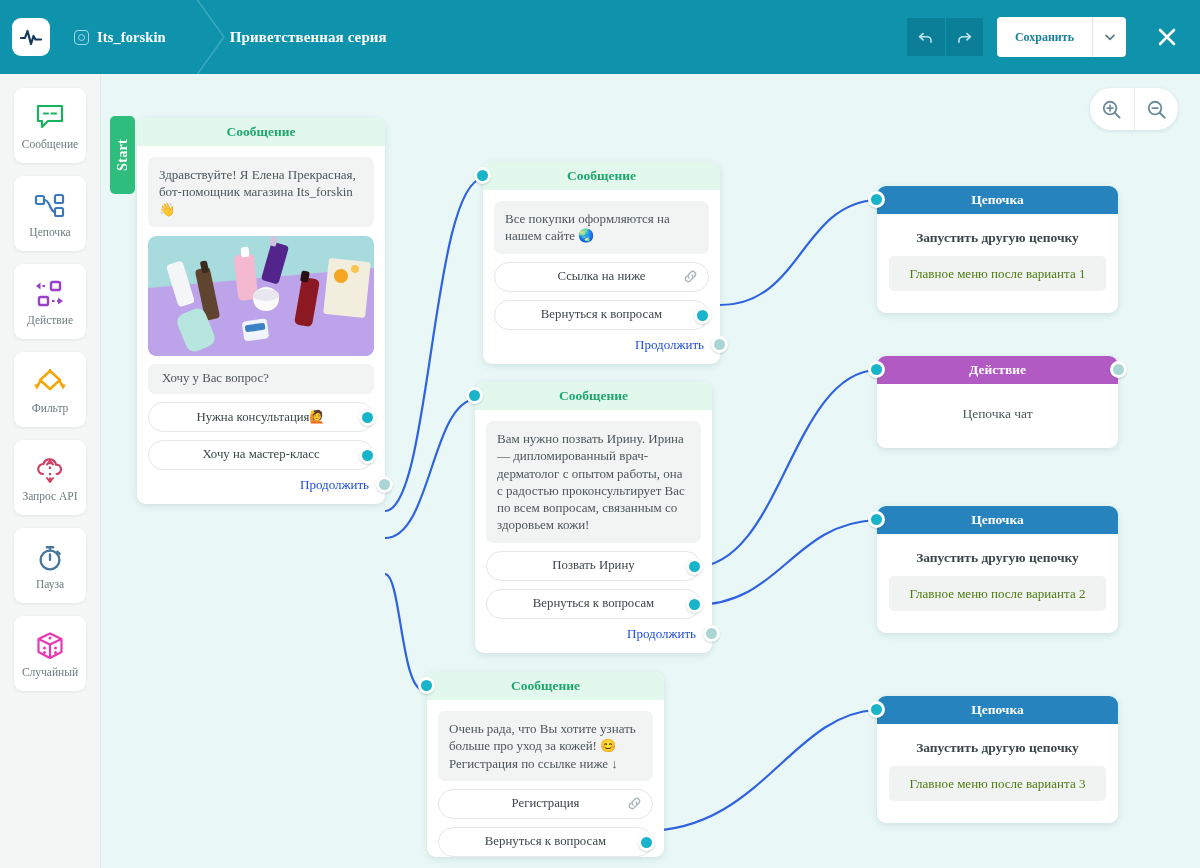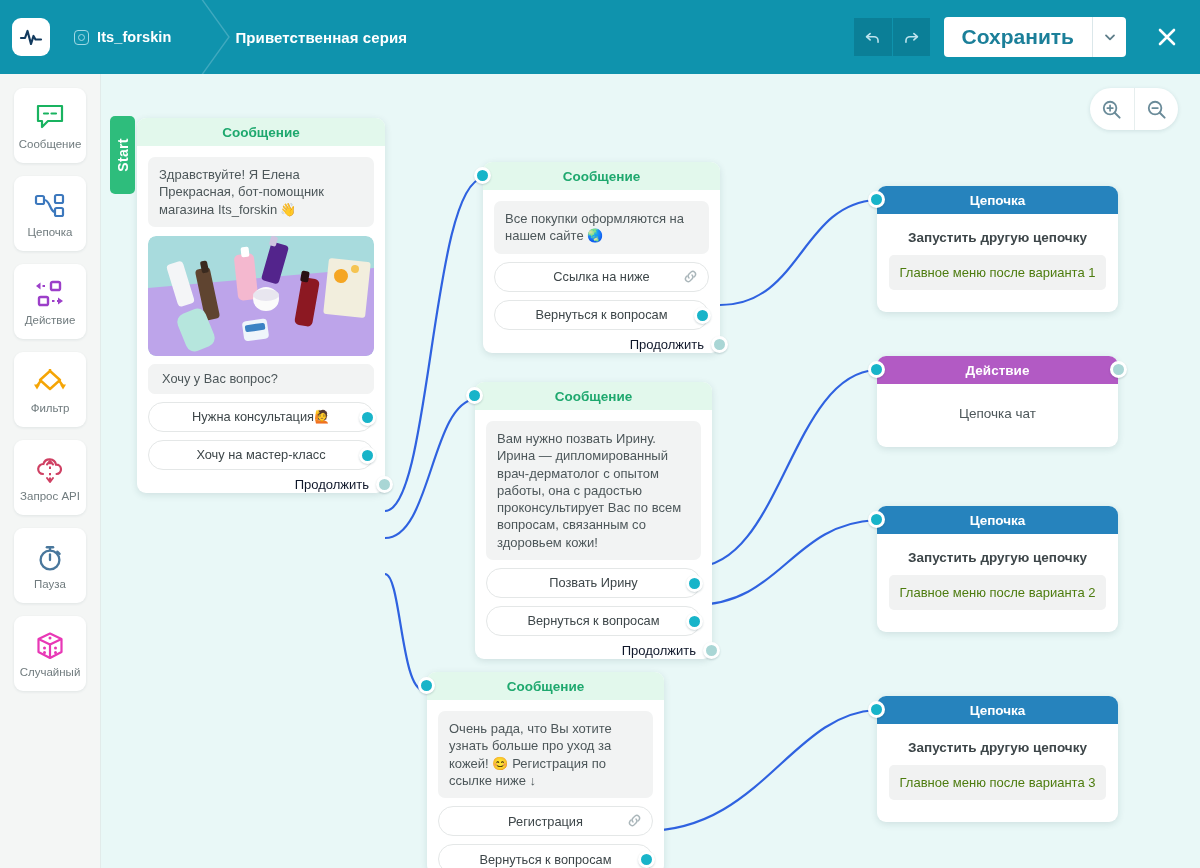--- a/index.html
+++ b/index.html
@@ -2,21 +2,21 @@
 <html><head>
 <meta charset="utf-8">
 <style>
   * { box-sizing: border-box; margin: 0; padding: 0; }
   html, body {
     width: 1200px; height: 868px;
     font-family: "Liberation Sans", sans-serif;
     overflow: hidden;
     background: #eaf8f8;
   }
-  #app { position: relative; width: 1200px; height: 868px; }
+  #app { position: relative; width: 1200px; height: 868px; font-family: Liberation Serif, serif; }
 
   
   #header {
     position: absolute; left: 0; top: 0; width: 1200px; height: 74px;
     background: #0f93ad; display: flex; align-items: center; z-index: 50;
   }
   .logo-box {
     width: 38px; height: 38px; margin-left: 12px; border-radius: 9px;
     background: #ffffff; display: flex; align-items: center; justify-content: center;
   }
@@ -43,21 +43,21 @@
     width: 38px; height: 38px; background: #0b7f97; display: flex;
     align-items: center; justify-content: center; cursor: pointer;
   }
   .icon-btn + .icon-btn { border-left: 1px solid #0f93ad; }
   .save-wrap {
     display: flex; background: #fff; border-radius: 4px; overflow: hidden;
     height: 40px; margin-right: 20px;
   }
   .save-btn {
     padding: 0 18px; display: flex; align-items: center; color: #1b7f99;
-    font-size: 21px; font-weight: bold; cursor: pointer;
+    font-size: 12px; font-weight: bold; cursor: pointer;
   }
   .save-caret {
     width: 34px; display: flex; align-items: center; justify-content: center;
     border-left: 1px solid #dbe7ea; cursor: pointer;
   }
   .close-btn {
     width: 42px; height: 42px; margin-right: 12px; display: flex;
     align-items: center; justify-content: center; cursor: pointer;
   }
 
@@ -123,21 +123,21 @@
     border: 1px solid #e4e7e7; border-radius: 16px; background: #fff;
     display: flex; align-items: center; justify-content: center;
     font-size: 12.8px; color: #3d4649; cursor: pointer;
   }
   .opt.plain { background: #f2f3f3; border-color: #f2f3f3; justify-content: flex-start;
     padding-left: 13px; color: #4d575a; border-radius: 7px; cursor: default; }
   .opt .clip { position: absolute; right: 10px; top: 6px; }
 
   .cont {
     display: flex; align-items: center; justify-content: flex-end;
-    padding: 7px 16px 1px 0; font-size: 13px; color: #0f172a;
+    padding: 7px 16px 11px 0; font-size: 13px; color: #1d4ed8;
   }
 
   .chain-title {
     text-align: center; font-size: 13.5px; font-weight: bold;
     color: #3d4649; padding: 16px 10px 0 10px;
   }
   .chain-val {
     margin: 10px 12px 0 12px; background: #f1f2f2; border-radius: 5px;
     padding: 9px 8px; text-align: center; font-size: 13px;
     color: #4d7c0f; line-height: 1.34;

